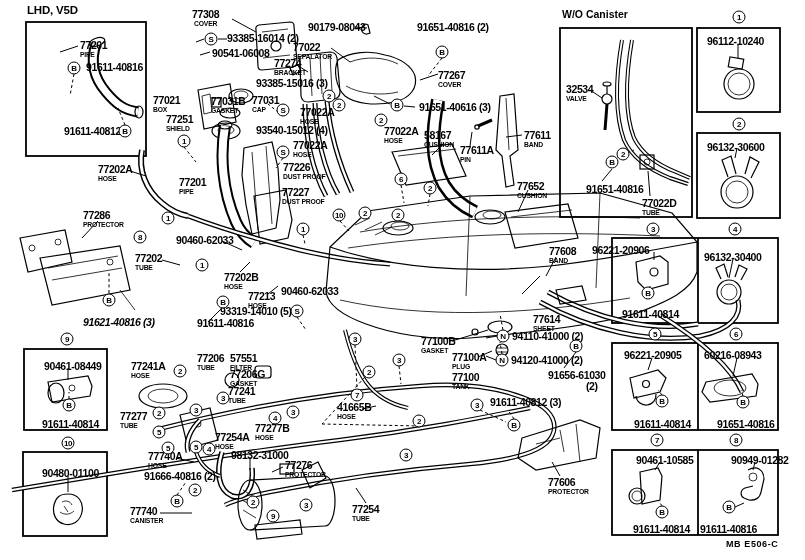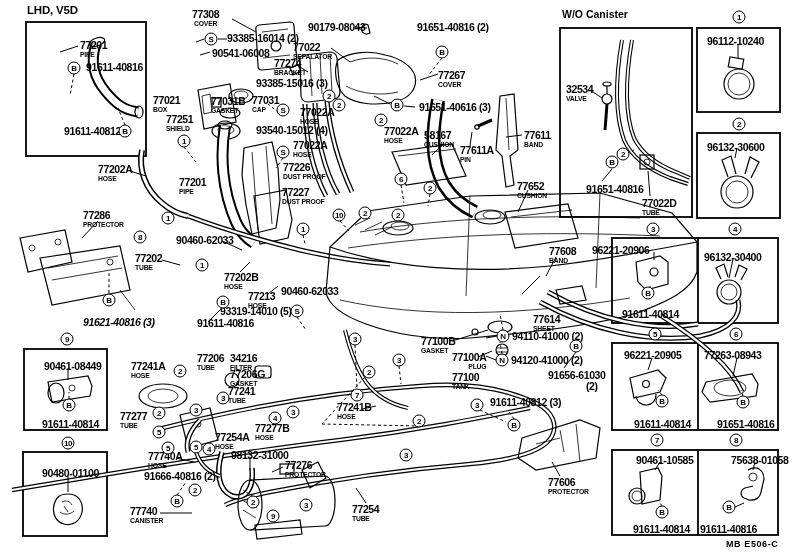--- a/index.html
+++ b/index.html
@@ -423,41 +423,41 @@
       <div class="plabel" style="left: 548px; top: 370px;">
         <div class="pnum">91656-61030</div>
       </div>
       <div class="plabel" style="left: 586px; top: 381px;">
         <div class="pnum">(2)</div>
       </div>
       <div class="plabel" style="left: 421px; top: 336px;">
         <div class="pnum">77100B</div>
         <div class="pdesc">GASKET</div>
       </div>
-      <div class="plabel" style="left: 452px; top: 352px; text-align: right;">
+      <div class="plabel" style="left: 452px; top: 352px;">
         <div class="pnum">77100A</div>
         <div class="pdesc">PLUG</div>
       </div>
       <div class="plabel" style="left: 452px; top: 372px;">
         <div class="pnum">77100</div>
         <div class="pdesc">TANK</div>
       </div>
       <div class="plabel" style="left: 490px; top: 397px;">
         <div class="pnum">91611-40812 (3)</div>
       </div>
       <div class="plabel" style="left: 131px; top: 361px;">
         <div class="pnum">77241A</div>
         <div class="pdesc">HOSE</div>
       </div>
       <div class="plabel" style="left: 197px; top: 353px;">
         <div class="pnum">77206</div>
         <div class="pdesc">TUBE</div>
       </div>
       <div class="plabel" style="left: 230px; top: 353px;">
-        <div class="pnum">34216</div>
+        <div class="pnum">57551</div>
         <div class="pdesc">FILTER</div>
       </div>
       <div class="plabel" style="left: 230px; top: 369px;">
         <div class="pnum">77206G</div>
         <div class="pdesc">GASKET</div>
       </div>
       <div class="plabel" style="left: 228px; top: 386px;">
         <div class="pnum">77241</div>
         <div class="pdesc">TUBE</div>
       </div>
@@ -485,21 +485,21 @@
       </div>
       <div class="plabel" style="left: 285px; top: 460px;">
         <div class="pnum">77276</div>
         <div class="pdesc">PROTECTOR</div>
       </div>
       <div class="plabel" style="left: 130px; top: 506px;">
         <div class="pnum">77740</div>
         <div class="pdesc">CANISTER</div>
       </div>
       <div class="plabel" style="left: 337px; top: 402px;">
-        <div class="pnum">77241B</div>
+        <div class="pnum">41665B</div>
         <div class="pdesc">HOSE</div>
       </div>
       <div class="plabel" style="left: 352px; top: 504px;">
         <div class="pnum">77254</div>
         <div class="pdesc">TUBE</div>
       </div>
       <div class="plabel" style="left: 548px; top: 477px;">
         <div class="pnum">77606</div>
         <div class="pdesc">PROTECTOR</div>
       </div>
@@ -529,33 +529,33 @@
       <div class="plabel" style="left: 704px; top: 252px;">
         <div class="pnum">96132-30400</div>
       </div>
       <div class="plabel" style="left: 624px; top: 350px;">
         <div class="pnum">96221-20905</div>
       </div>
       <div class="plabel" style="left: 634px; top: 419px;">
         <div class="pnum">91611-40814</div>
       </div>
       <div class="plabel" style="left: 704px; top: 350px;">
-        <div class="pnum">77263-08943</div>
+        <div class="pnum">60216-08943</div>
       </div>
       <div class="plabel" style="left: 717px; top: 419px;">
         <div class="pnum">91651-40816</div>
       </div>
       <div class="plabel" style="left: 636px; top: 455px;">
         <div class="pnum">90461-10585</div>
       </div>
       <div class="plabel" style="left: 633px; top: 524px;">
         <div class="pnum">91611-40814</div>
       </div>
       <div class="plabel" style="left: 731px; top: 455px;">
-        <div class="pnum">75638-01058</div>
+        <div class="pnum">90949-01282</div>
       </div>
       <div class="plabel" style="left: 700px; top: 524px;">
         <div class="pnum">91611-40816</div>
       </div>
       <div class="plabel" style="left: 44px; top: 361px;">
         <div class="pnum">90461-08449</div>
       </div>
       <div class="plabel" style="left: 42px; top: 419px;">
         <div class="pnum">91611-40814</div>
       </div>

